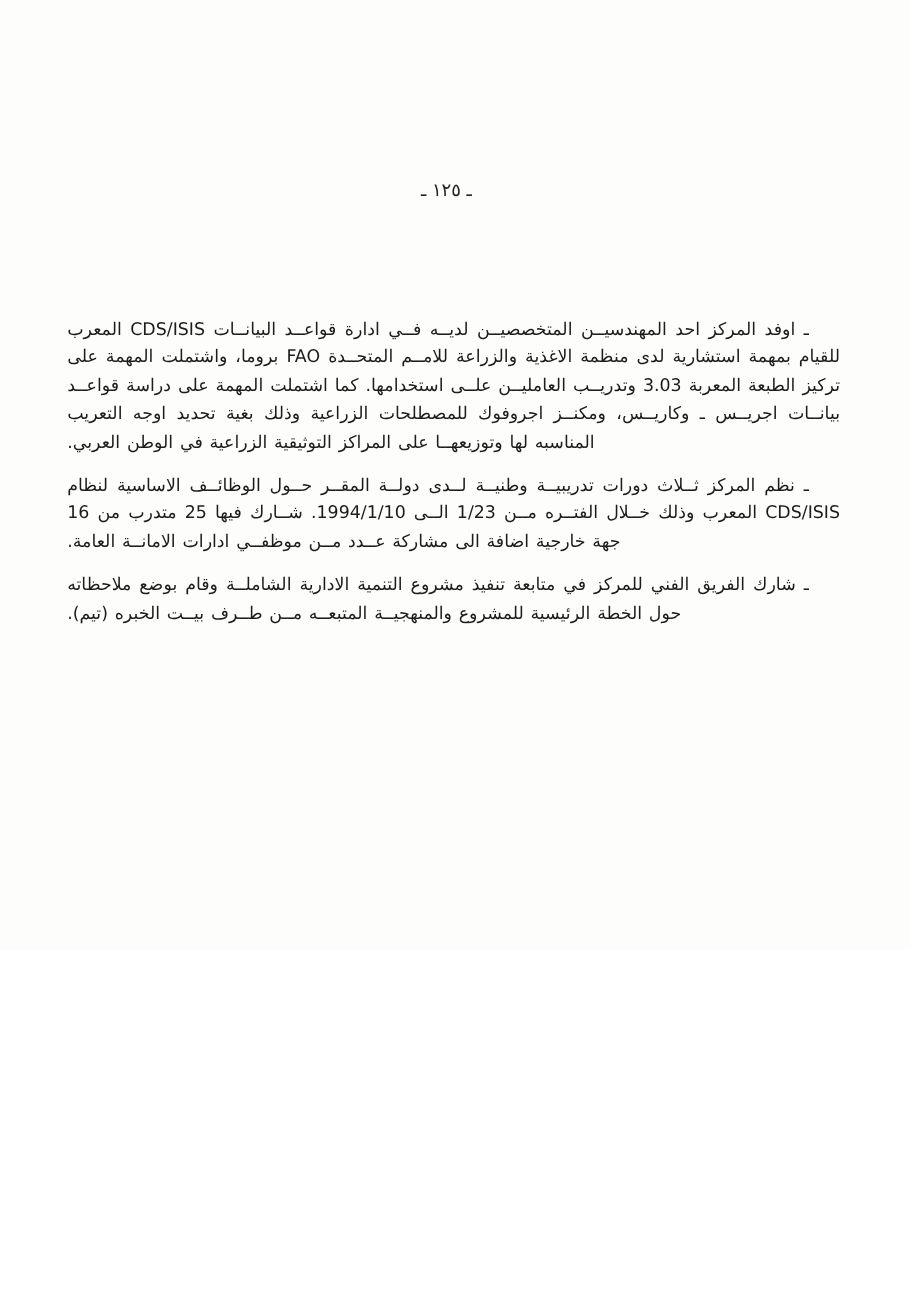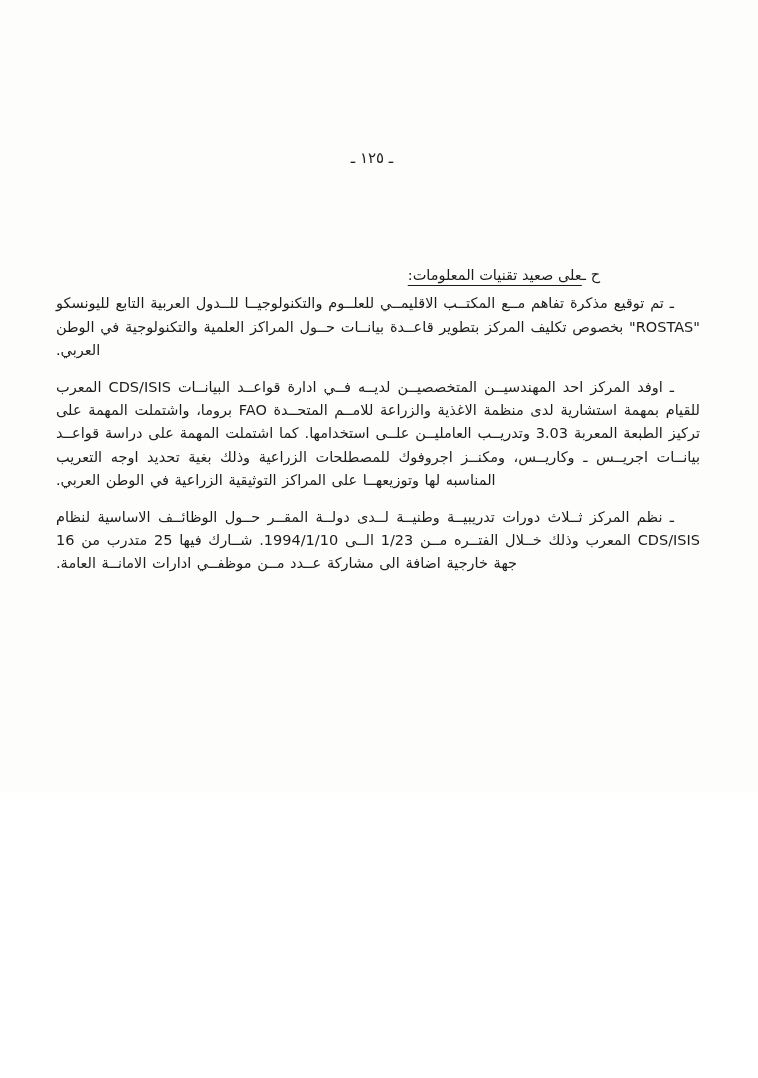--- a/index.html
+++ b/index.html
@@ -57,27 +57,24 @@
 </style>
 </head>
 <body>
 
 <div class="page">
 
   <div class="page-number">ـ ١٢٥ ـ</div>
 
   <div class="content">
 
-    <div class="heading">
-      <span>ح ـ</span><span class="underlined">على صعيد تقنيات المعلومات:</span>
-    </div>
 
-    <p class="para">ـ تم توقيع مذكرة تفاهم مــع المكتــب الاقليمــي للعلــوم والتكنولوجيــا للــدول العربية التابع لليونسكو "ROSTAS" بخصوص تكليف المركز بتطوير قاعــدة بيانــات حــول المراكز العلمية والتكنولوجية في الوطن العربي.</p>
 
     <p class="para">ـ اوفد المركز احد المهندسيــن المتخصصيــن لديــه فــي ادارة قواعــد البيانــات CDS/ISIS المعرب للقيام بمهمة استشارية لدى منظمة الاغذية والزراعة للامــم المتحــدة FAO بروما، واشتملت المهمة على تركيز الطبعة المعربة 3.03 وتدريــب العامليــن علــى استخدامها. كما اشتملت المهمة على دراسة قواعــد بيانــات اجريــس ـ وكاريــس، ومكنــز اجروفوك للمصطلحات الزراعية وذلك بغية تحديد اوجه التعريب المناسبه لها وتوزيعهــا على المراكز التوثيقية الزراعية في الوطن العربي.</p>
 
     <p class="para">ـ نظم المركز ثــلاث دورات تدريبيــة وطنيــة لــدى دولــة المقــر حــول الوظائــف الاساسية لنظام CDS/ISIS المعرب وذلك خــلال الفتــره مــن 1/23 الــى 1994/1/10. شــارك فيها 25 متدرب من 16 جهة خارجية اضافة الى مشاركة عــدد مــن موظفــي ادارات الامانــة العامة.</p>
 
 
 
+    <p class="para">ـ شارك الفريق الفني للمركز في متابعة تنفيذ مشروع التنمية الادارية الشاملــة وقام بوضع ملاحظاته حول الخطة الرئيسية للمشروع والمنهجيــة المتبعــه مــن طــرف بيــت الخبره (تيم).</p>
 
   </div>
 </div>
 
 </body></html>

